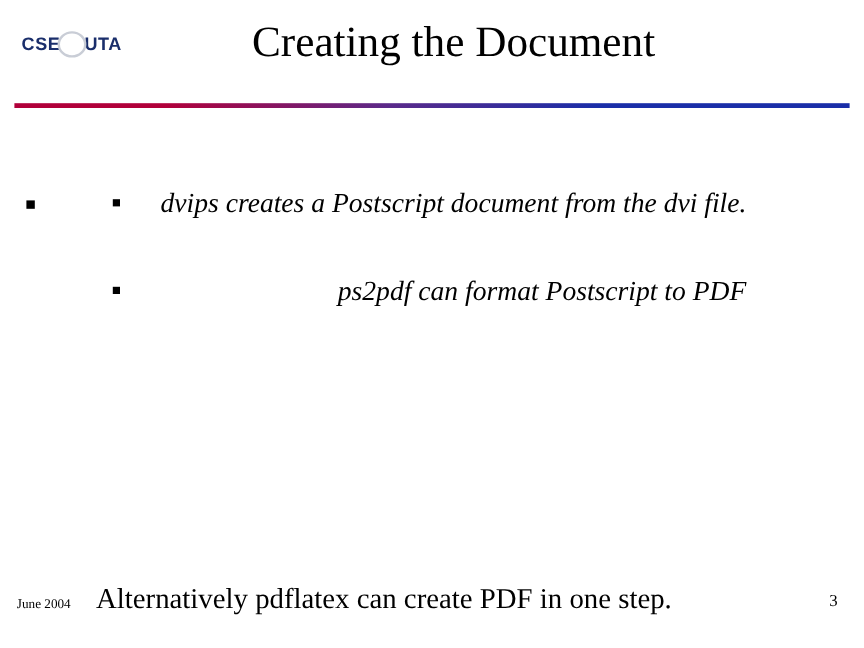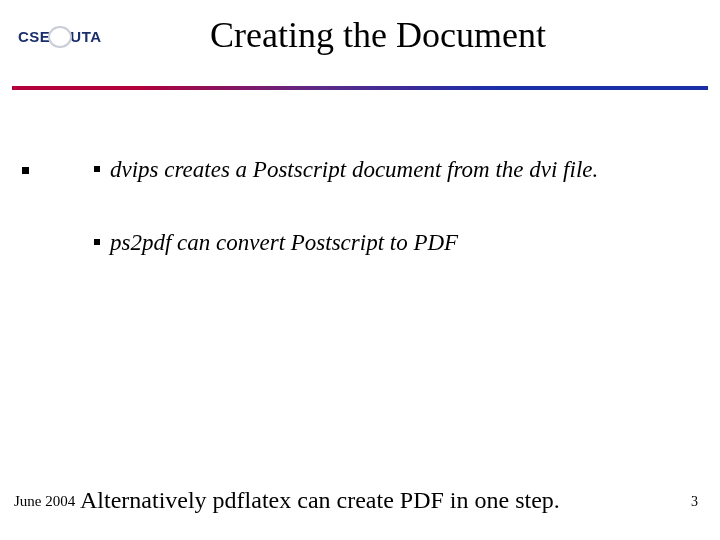--- a/index.html
+++ b/index.html
@@ -82,20 +82,21 @@
     left: 0;
     top: 11px;
     width: 7px;
     height: 7px;
     background: #000;
   }
   ul.sub {
     list-style: none;
     margin: 36px 0 0 0;
     padding: 0 0 0 54px;
+    text-align: right;
   }
   ul.sub > li {
     position: relative;
     padding-left: 16px;
     font-size: 23px;
     font-style: italic;
     line-height: 1.25;
     margin-bottom: 44px;
   }
   ul.sub > li::before {
@@ -111,21 +112,21 @@
     position: absolute;
     left: 80px;
     bottom: 26px;
     font-size: 24px;
     width: 600px;
   }
   .footer-date {
     position: absolute;
     left: 14px;
     bottom: 30px;
-    font-size: 15px;
+    font-size: 11px;
     font-family: "Times New Roman", Times, serif;
     font-style: normal;
     color: #000;
   }
   .footer-page {
     position: absolute;
     right: 22px;
     bottom: 30px;
     font-size: 14px;
     font-family: "Times New Roman", Times, serif;
@@ -143,21 +144,21 @@
 
   <div class="title">Creating the Document</div>
 
   <div class="rule"></div>
 
   <div class="body">
     <ul class="top">
       <li>
         <ul class="sub">
           <li>dvips creates a Postscript document from the dvi file.</li>
-          <li>ps2pdf can convert Postscript to PDF</li>
+          <li>ps2pdf can format Postscript to PDF</li>
         </ul>
       </li>
     </ul>
   </div>
 
   <div class="last-line">Alternatively pdflatex can create PDF in one step.</div>
 
   <div class="footer-date">June 2004</div>
   <div class="footer-page">3</div>
 

